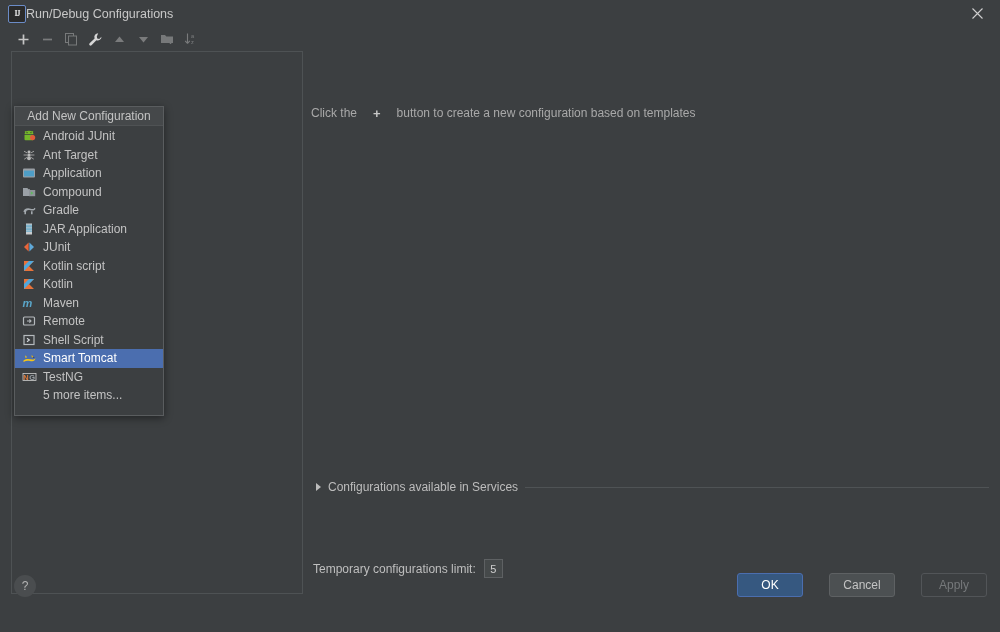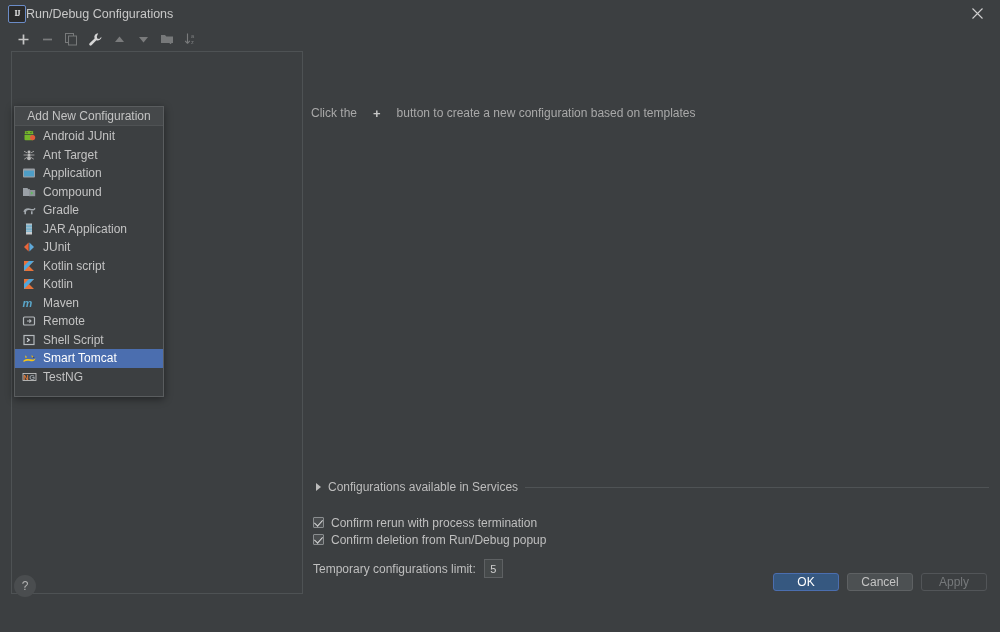--- a/index.html
+++ b/index.html
@@ -291,32 +291,33 @@
     font-size: 12px;
     color: #b4b4b4;
   }
   .btn-group {
     position: absolute;
     right: 13px; top: -2px;
     display: flex;
     gap: 8px;
   }
   .btn {
-    height: 18px;
+    height: 24px;
     min-width: 66px;
     padding: 0 8px;
     border-radius: 3px;
     border: 1px solid #5e6163;
     background: #4c5052;
     color: #c4c4c4;
     font-size: 12px;
     display: flex;
     align-items: center;
     justify-content: center;
     box-sizing: border-box;
+    margin-left: 18px;
   }
   .btn.primary {
     background: #365880;
     border-color: #4b6eaf;
     color: #ffffff;
   }
   .btn.disabled {
     background: #3c3f41;
     border-color: #525558;
     color: #76797b;
@@ -567,48 +568,41 @@
             <svg width="15" height="14" viewBox="0 0 15 14">
               <rect x="1" y="3.5" width="13" height="7" fill="none" stroke="#cfcfcf" stroke-width=".8"></rect>
               <text x="1.3" y="9.6" font-size="7.4" font-weight="bold" fill="#e07a3a" font-family="Liberation Sans, sans-serif">N</text>
               <text x="7.2" y="9.6" font-size="7.4" font-weight="bold" fill="#9aa0a6" font-family="Liberation Sans, sans-serif">G</text>
             </svg>
           </span>
           <span>TestNG</span>
         </div>
 
 
+        <div class="popup-item more">
+          <span>5 more items...</span>
+        </div>
 
       </div>
     </div>
 
     <div class="right-panel">
 
       <div class="hint-text">
         <span>Click the</span>
         <span class="hint-plus">+</span>
         <span>button to create a new configuration based on templates</span>
       </div>
 
       <div class="services-row">
         <span class="tri"></span>
         <span class="services-label">Configurations available in Services</span>
         <span class="services-line"></span>
       </div>
 
-      <div class="checks">
-        <div class="check-row">
-          <span class="cbox checked"></span>
-          <span class="check-label">Confirm rerun with process termination</span>
-        </div>
-        <div class="check-row">
-          <span class="cbox checked"></span>
-          <span class="check-label">Confirm deletion from Run/Debug popup</span>
-        </div>
-      </div>
 
       <div class="temp-row">
         <span class="temp-label">Temporary configurations limit:</span>
         <span class="spin">5</span>
       </div>
 
     </div>
   </div>
 
   <div class="footer">

